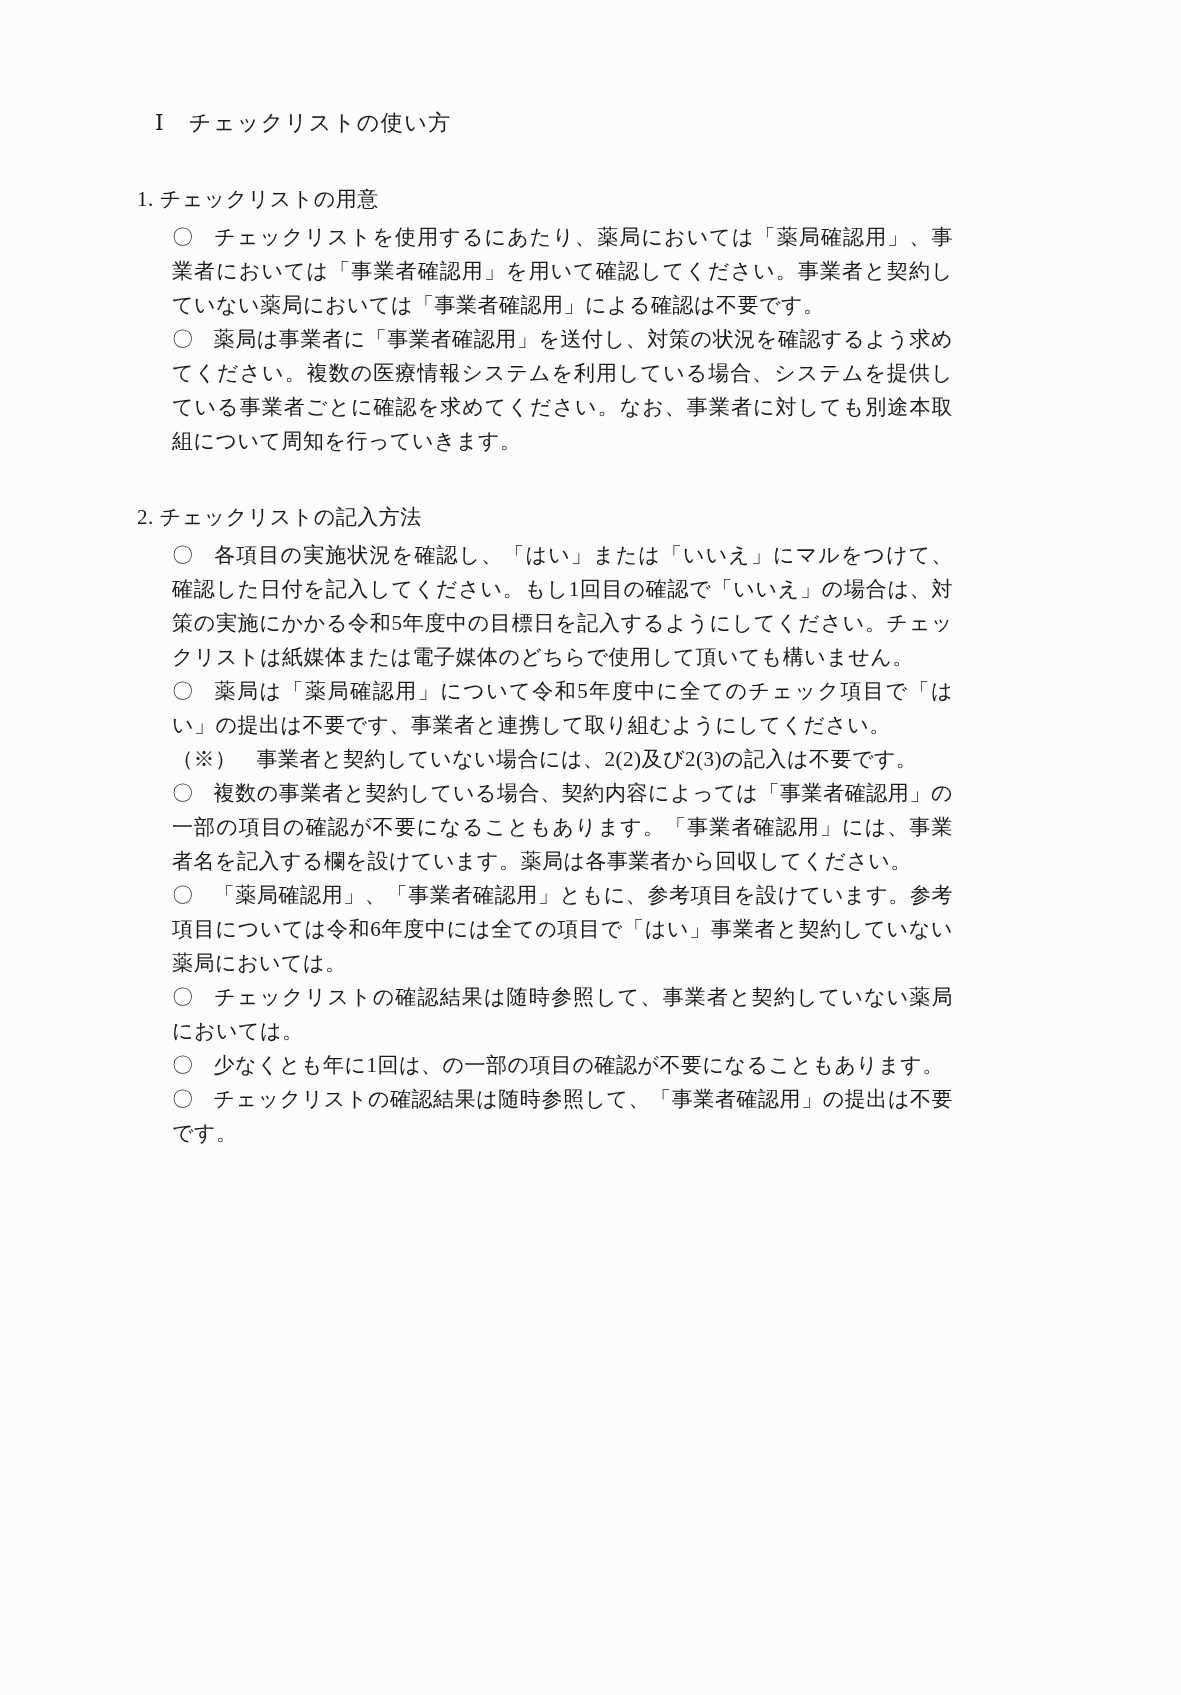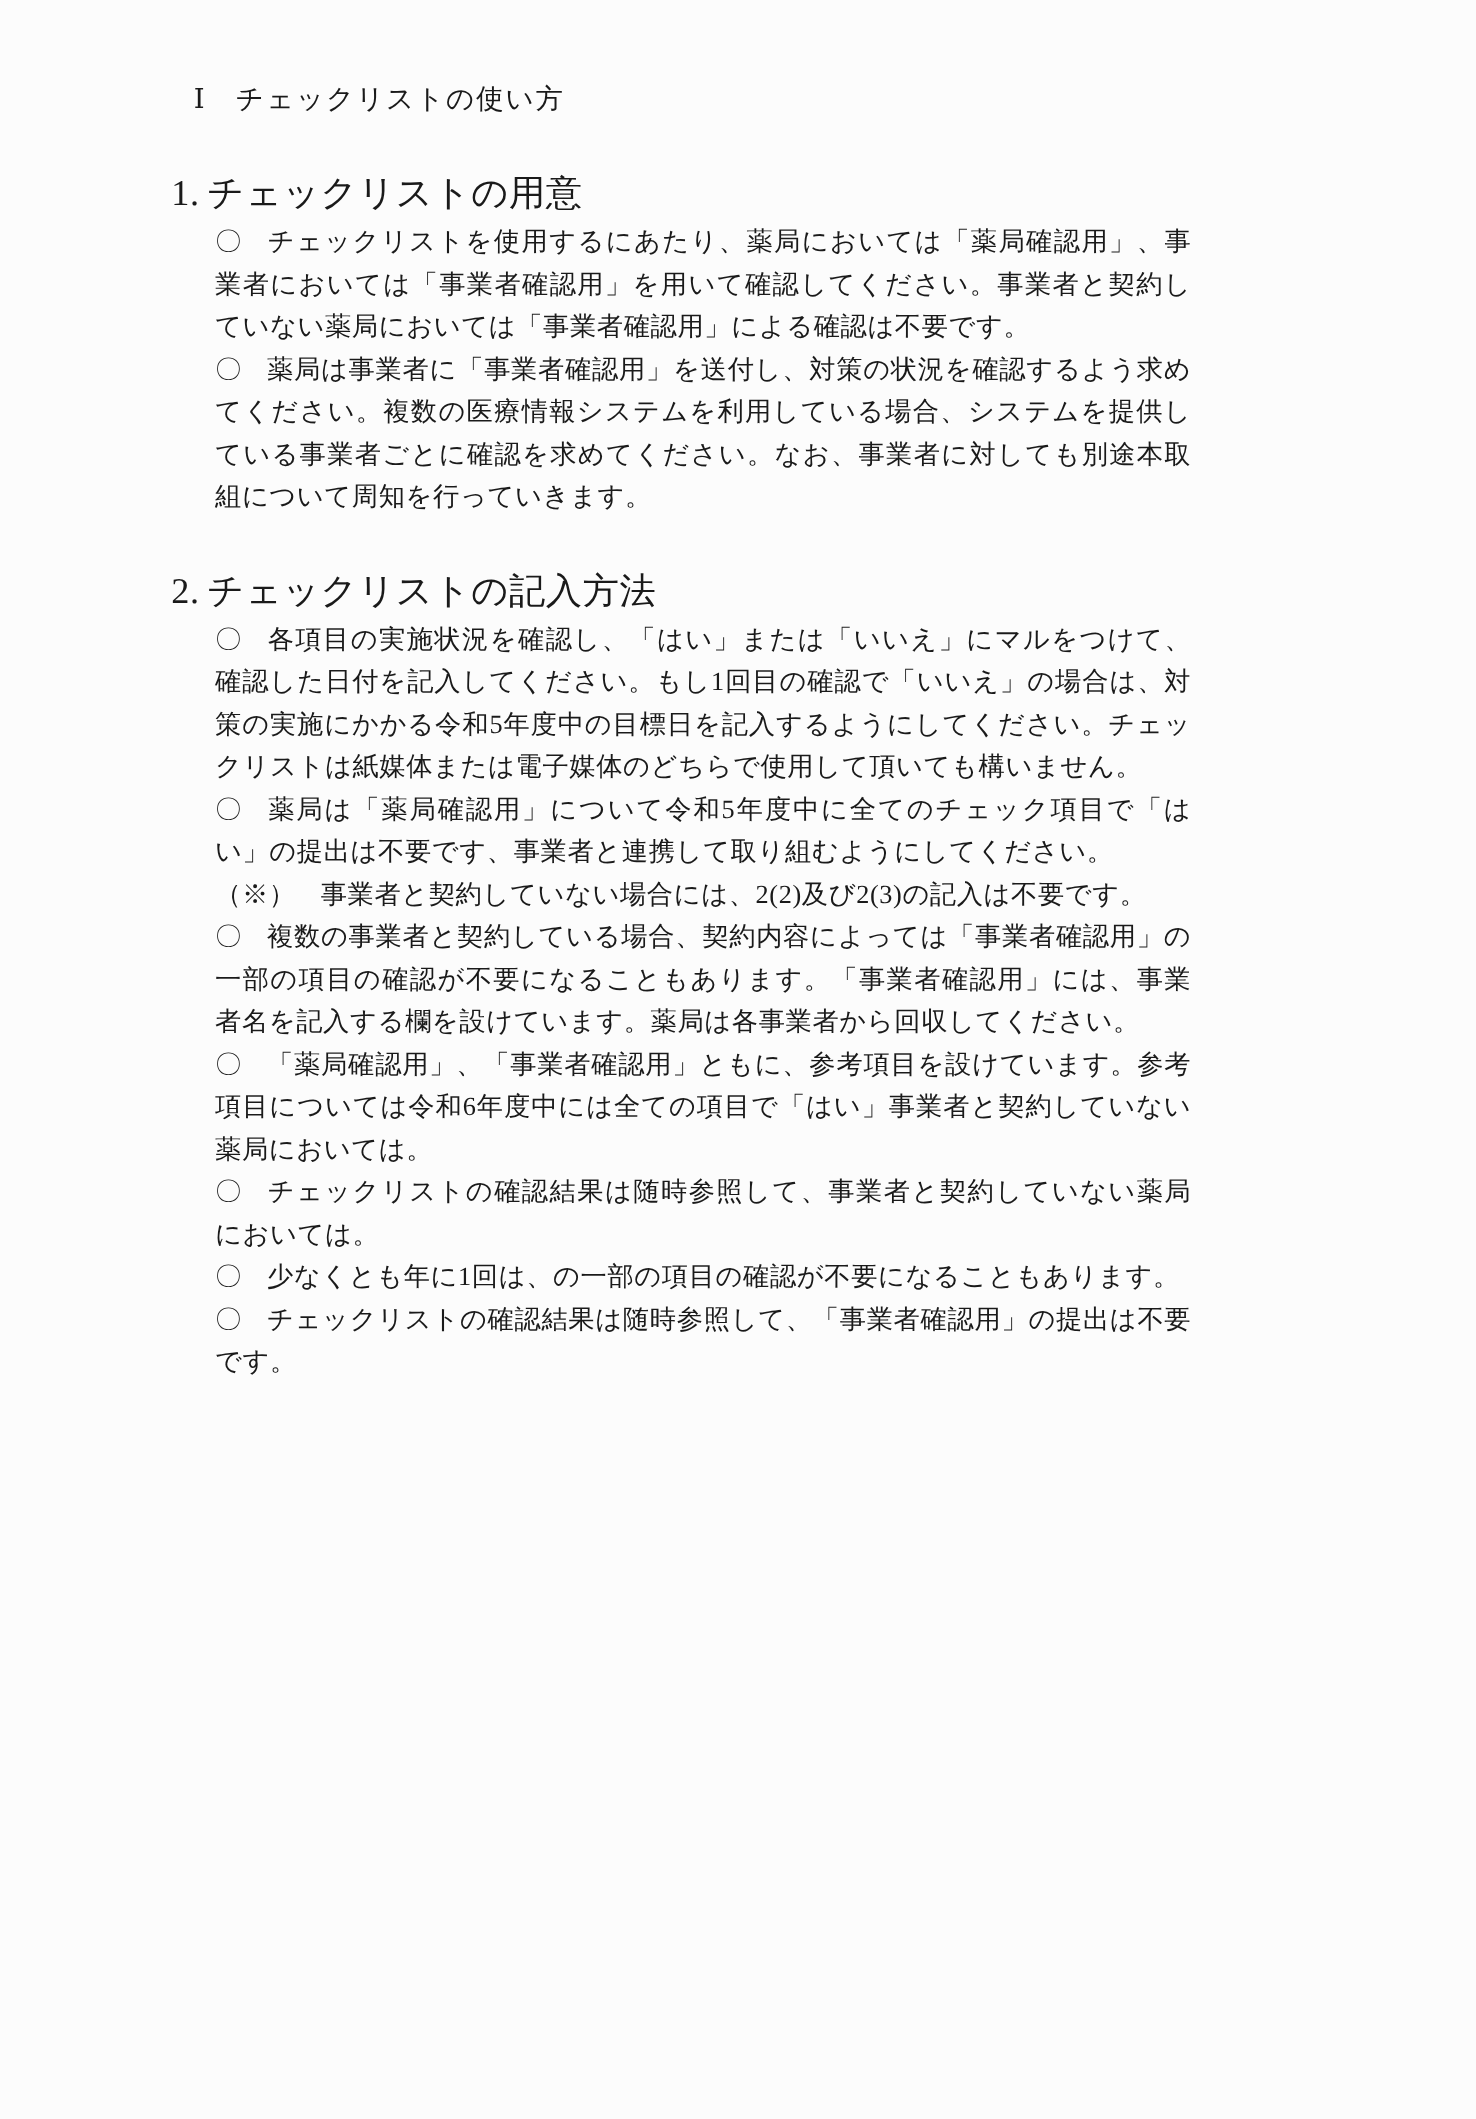--- a/index.html
+++ b/index.html
@@ -10,40 +10,40 @@
   body{
     width:1181px;height:1695px;
     background:var(--paper);
     font-family:"Liberation Serif","DejaVu Serif",serif;
     color:var(--ink);
   }
   .page{
     position:relative;
     width:1093px;height:1695px;
     box-sizing:border-box;
-    padding:62px 140px 0 137px;
+    padding:106px 140px 0 137px;
     overflow:hidden;
     background:var(--paper);
   }
   .content{
     font-size:21px;
     line-height:34px;
     letter-spacing:0.5px;
   }
   .doc-title{
     margin:0 0 0 18px;
     font-size:22px;
     font-weight:normal;
     letter-spacing:1.5px;
     line-height:34px;
   }
   .sec{margin:0;padding:0;}
   .sec-heading{
     margin:42px 0 4px 0;
-    font-size:29px;
+    font-size:21px;
     font-weight:normal;
     line-height:34px;
     letter-spacing:0.5px;
   }
   .sec-num{margin-right:6px;}
   .item{
     margin:0 0 0 35px;
     text-align:justify;
     text-justify:inter-character;
   }

